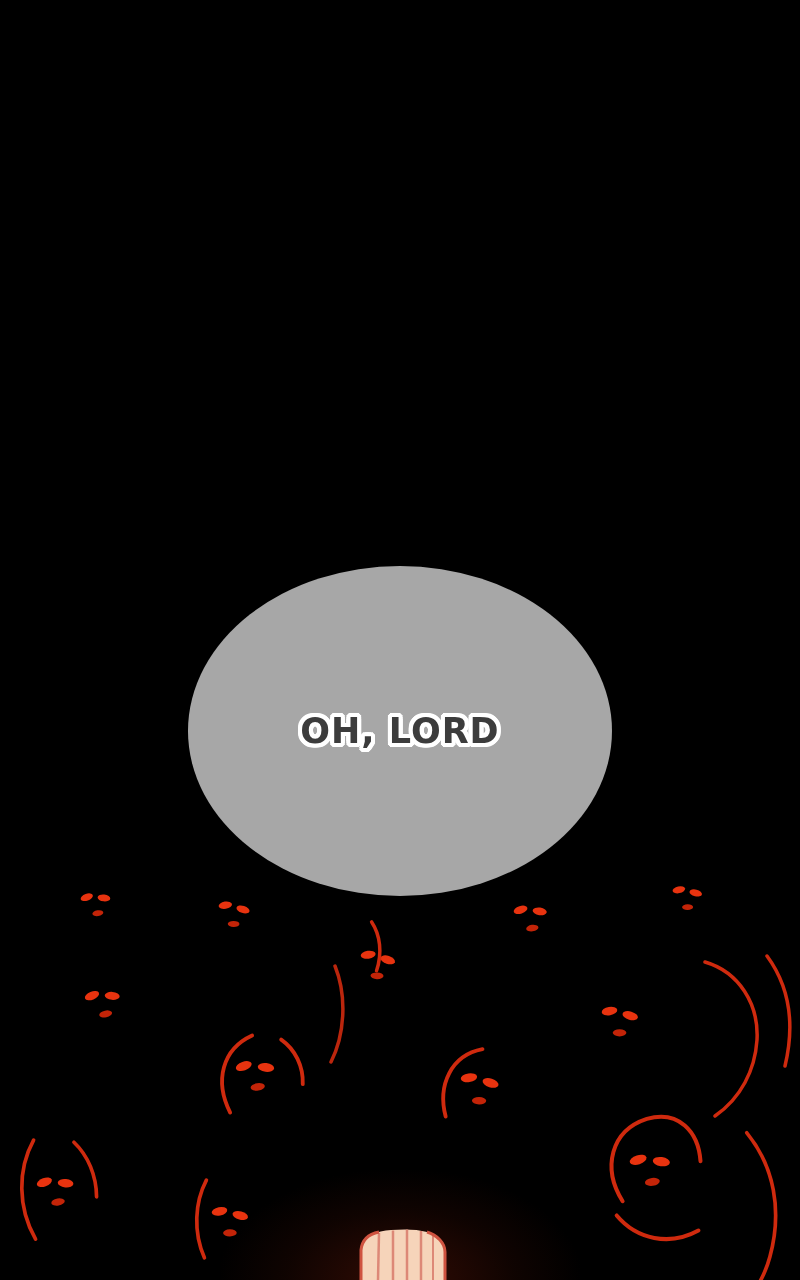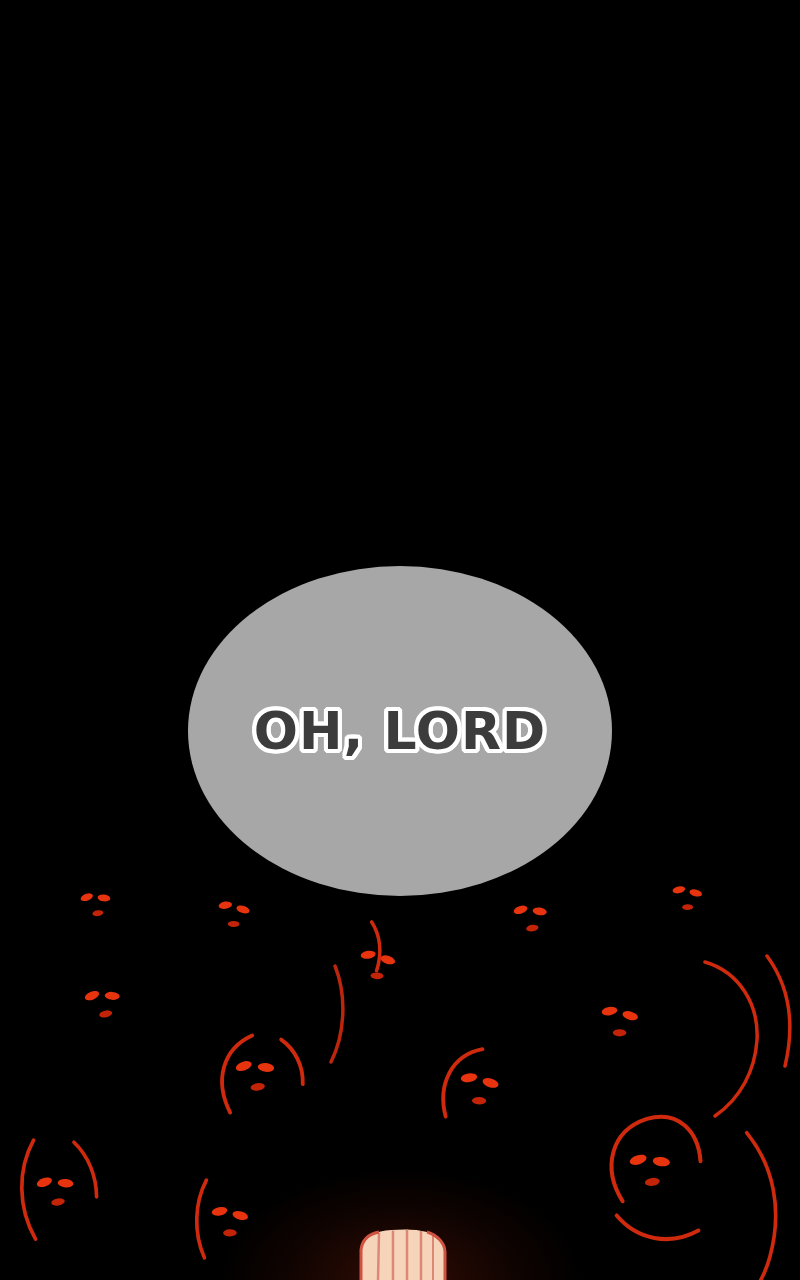--- a/index.html
+++ b/index.html
@@ -31,21 +31,21 @@
     height: 330px;
     border-radius: 50%;
     background: var(--bubble-gray, #a7a7a7);
     display: flex;
     flex-direction: column;
     align-items: center;
     justify-content: center;
     gap: 6px;
   }
   .bubble .line {
-    font-size: 52px;
+    font-size: 35px;
     font-weight: bold;
     letter-spacing: 1px;
     color: var(--text-dark, #3c3c3c);
     line-height: 1.2;
     text-shadow:
       -3px -3px 0 var(--text-outline,#fff), 0 -4px 0 var(--text-outline,#fff),
        3px -3px 0 var(--text-outline,#fff), 4px  0   0 var(--text-outline,#fff),
        3px  3px 0 var(--text-outline,#fff), 0  4px  0 var(--text-outline,#fff),
       -3px  3px 0 var(--text-outline,#fff), -4px 0   0 var(--text-outline,#fff),
       -2px -4px 0 var(--text-outline,#fff), 2px -4px 0 var(--text-outline,#fff),

